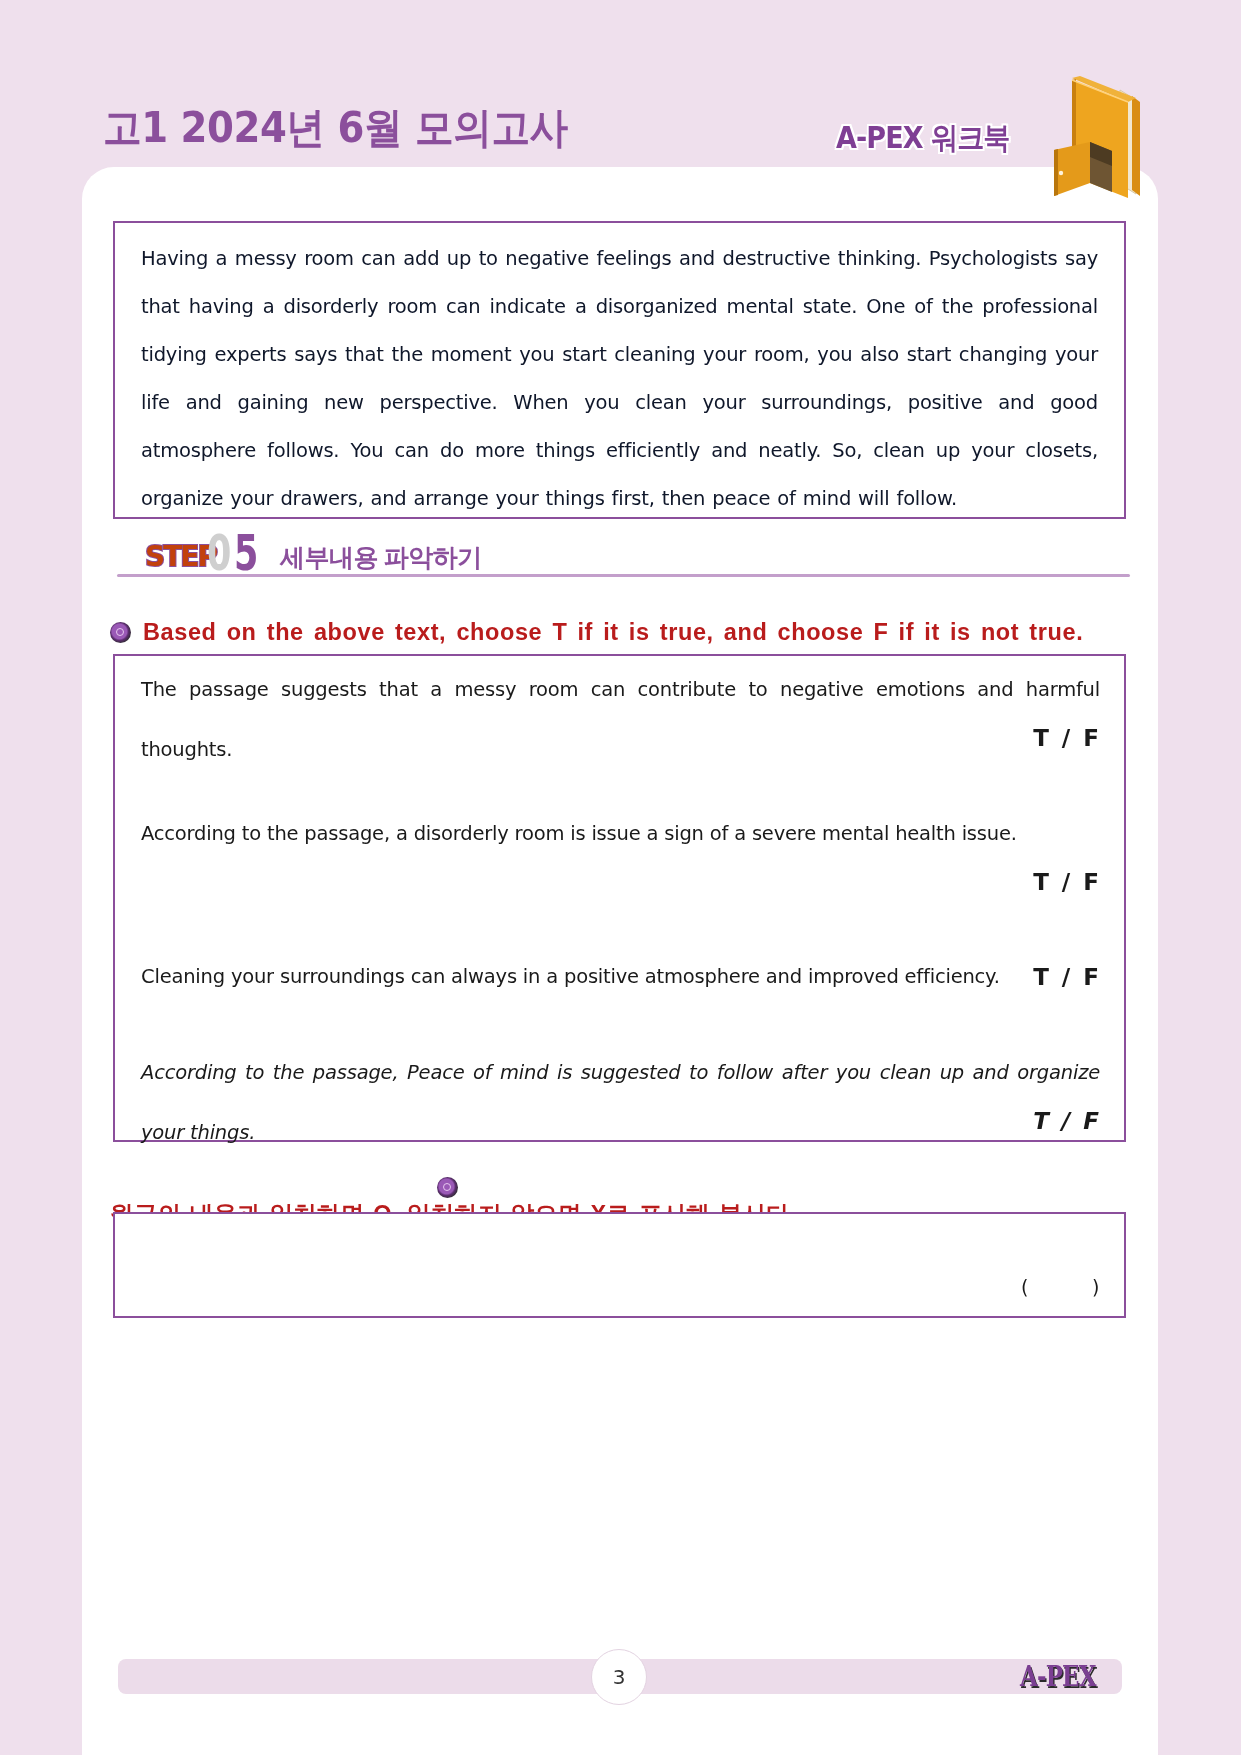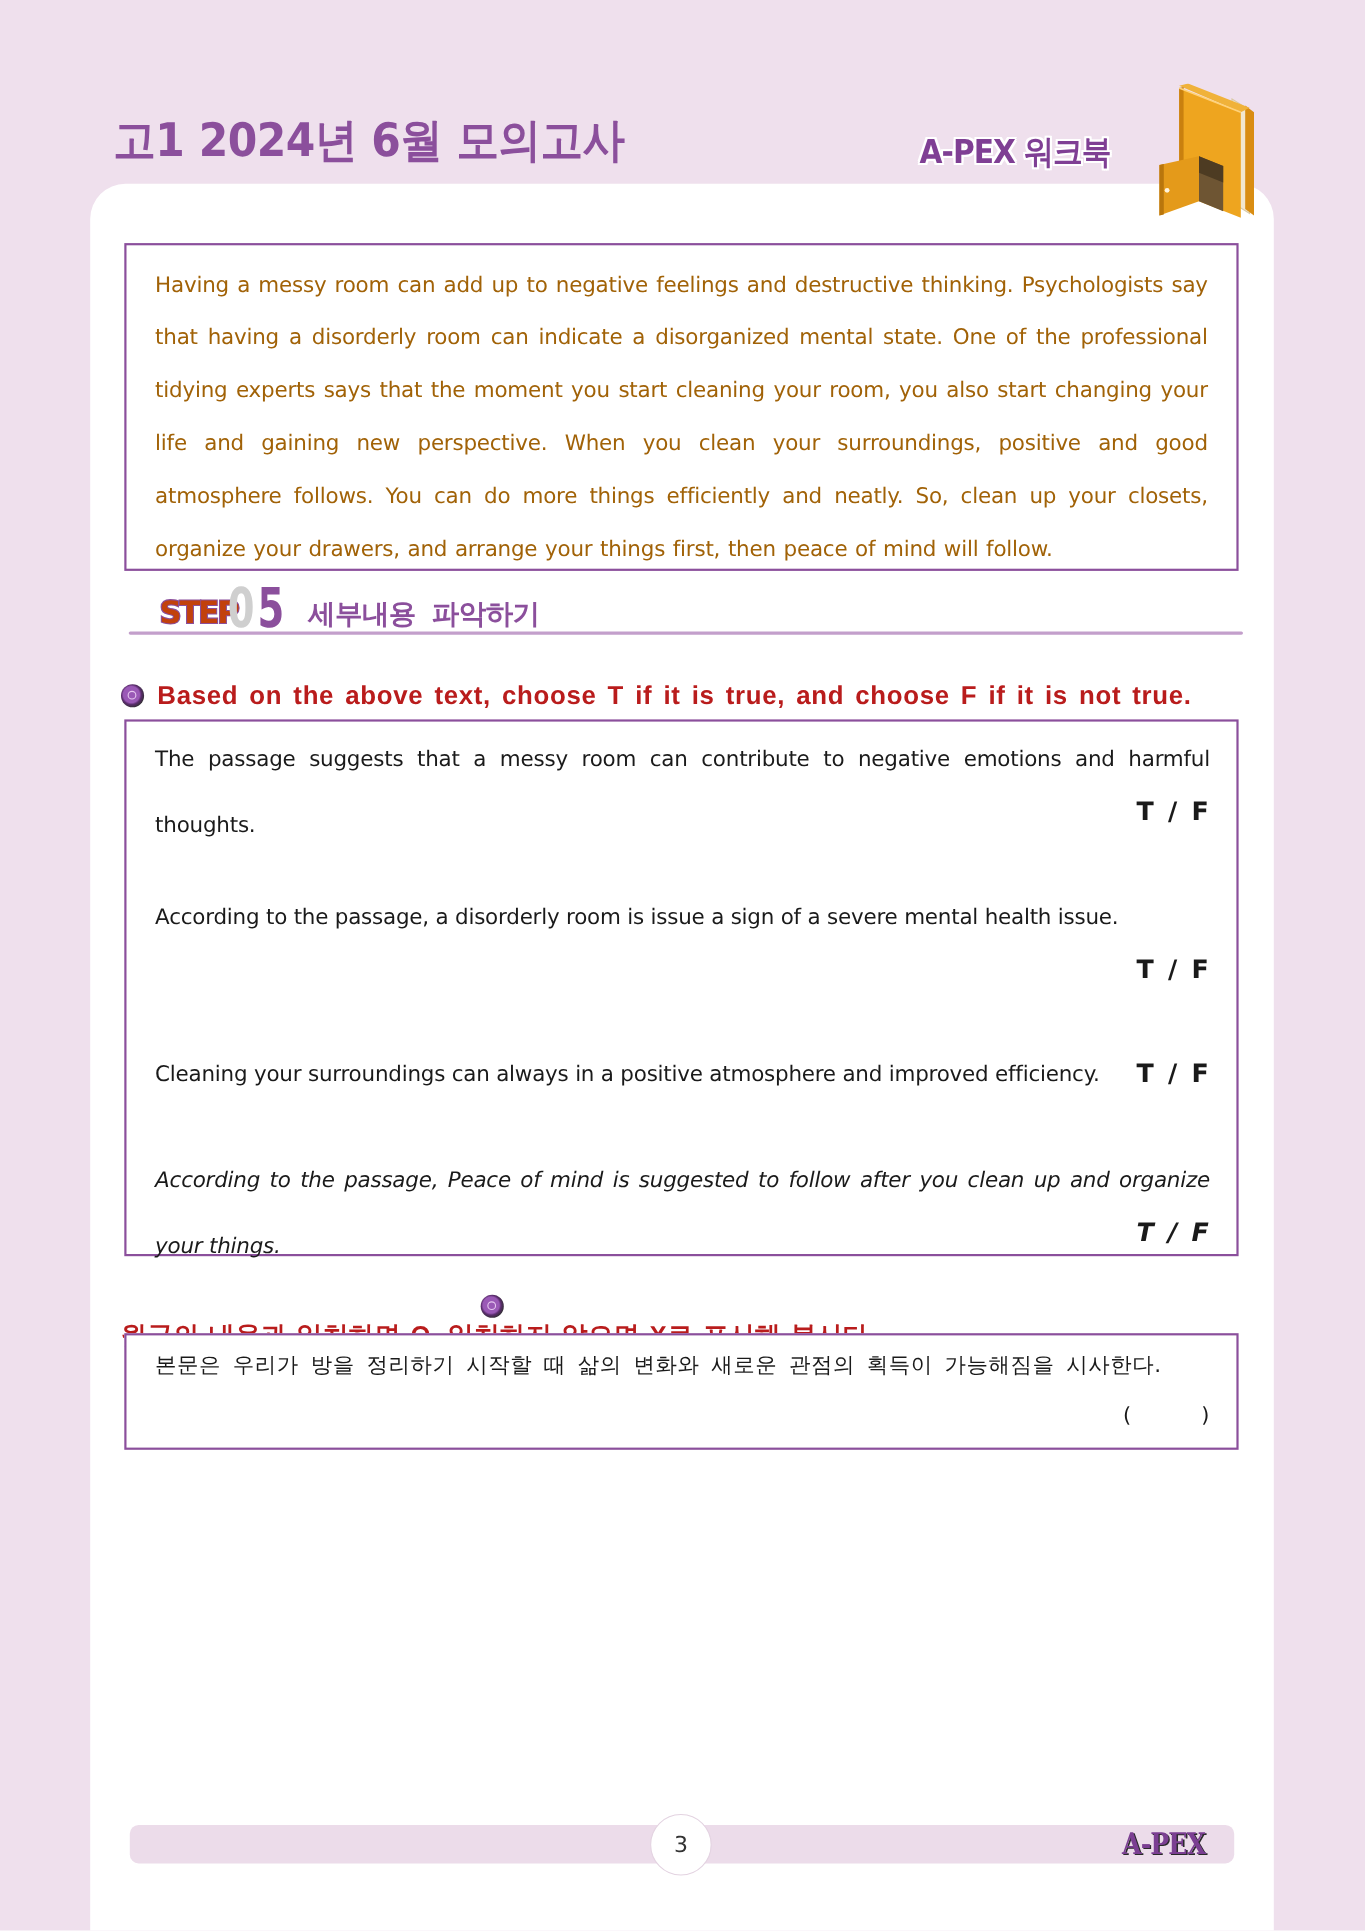--- a/index.html
+++ b/index.html
@@ -38,21 +38,21 @@
     position: absolute; left: 113px; width: 1013px;
     border: 2px solid #8b4f9c;
     background: #fff;
   }
   .passage {
     top: 221px; height: 298px;
     padding: 12px 26px 0 26px;
     font-size: 19.5px; line-height: 48px;
     text-align: justify; text-align-last: left;
     font-family: "DejaVu Sans", sans-serif;
-    color: #a16207;
+    color: #0f172a;
     letter-spacing: -0.2px;
   }
   .passage p { word-spacing: 1px; }
 
   .step-header {
     position: absolute; left: 117px; top: 522px; width: 1013px; height: 58px;
   }
   .step-word {
     position: absolute; left: 8px; top: 18px;
     font-family: "DejaVu Sans", sans-serif; font-weight: bold; font-size: 28px;
@@ -67,21 +67,21 @@
     font-family: "DejaVu Sans", sans-serif; font-weight: bold; font-size: 50px;
     color: #cfcfcf; transform: scaleX(0.7); transform-origin: left top;
   }
   .step-five {
     position: absolute; left: 117px; top: 2px;
     font-family: "DejaVu Sans", sans-serif; font-weight: bold; font-size: 50px;
     color: #8b4f9c; transform: scaleX(0.7); transform-origin: left top;
   }
   .step-title {
     position: absolute; left: 163px; top: 19px;
-    font-family: Liberation Mono, monospace; font-weight: bold; font-size: 25px;
+    font-family: Liberation Serif, serif; font-weight: bold; font-size: 25px;
     color: #8b4f9c; letter-spacing: -0.5px;
   }
   .step-underline {
     position: absolute; left: 0; top: 52px; width: 1013px; height: 3px;
     background: #c39fcb;
     border-radius: 2px;
   }
 
   .q-heading {
     position: absolute; left: 110px;
@@ -207,20 +207,19 @@
   </div>
 </div>
 
 <div class="q-heading q2-heading">
   <span class="q-bullet"></span>
   <span>윗글의 내용과 일치하면 O, 일치하지 않으면 X로 표시해 봅시다.</span>
 </div>
 
 <div class="box ox-box">
   <div class="ox-item">
-    <span>본문은 우리가 방을 정리하기 시작할 때 삶의 변화와 새로운 관점의 획득이 가능해짐을 시사한다.</span>
     <span class="ox-answer">(      )</span>
   </div>
 </div>
 
 <div class="footer-bar"></div>
 <div class="page-number">3</div>
 <div class="footer-logo">A-PEX</div>
 
 </body></html>

